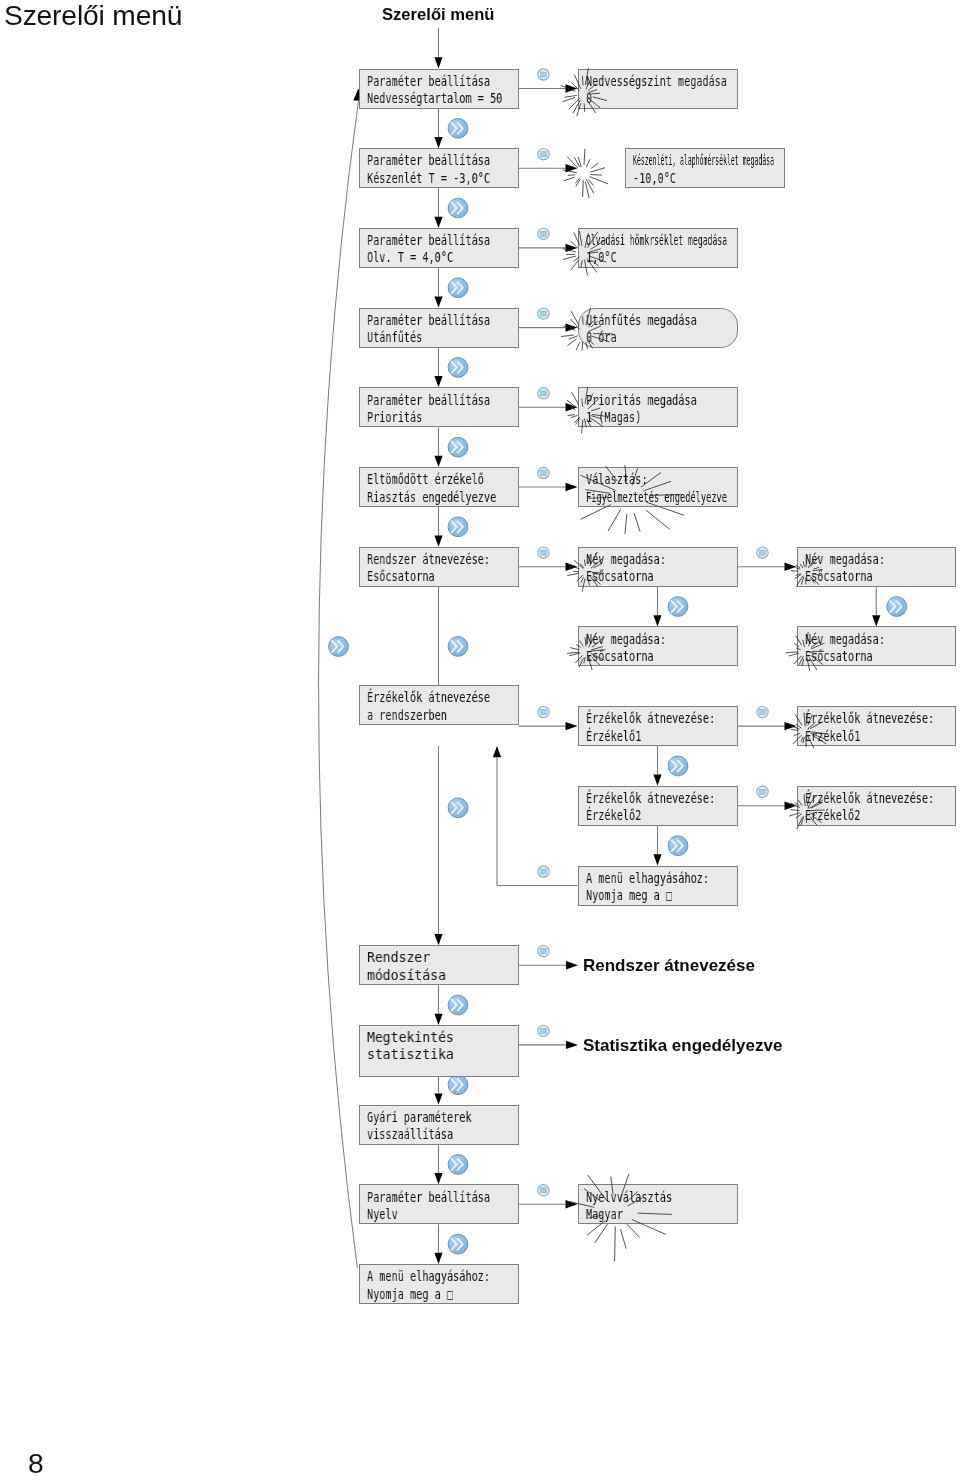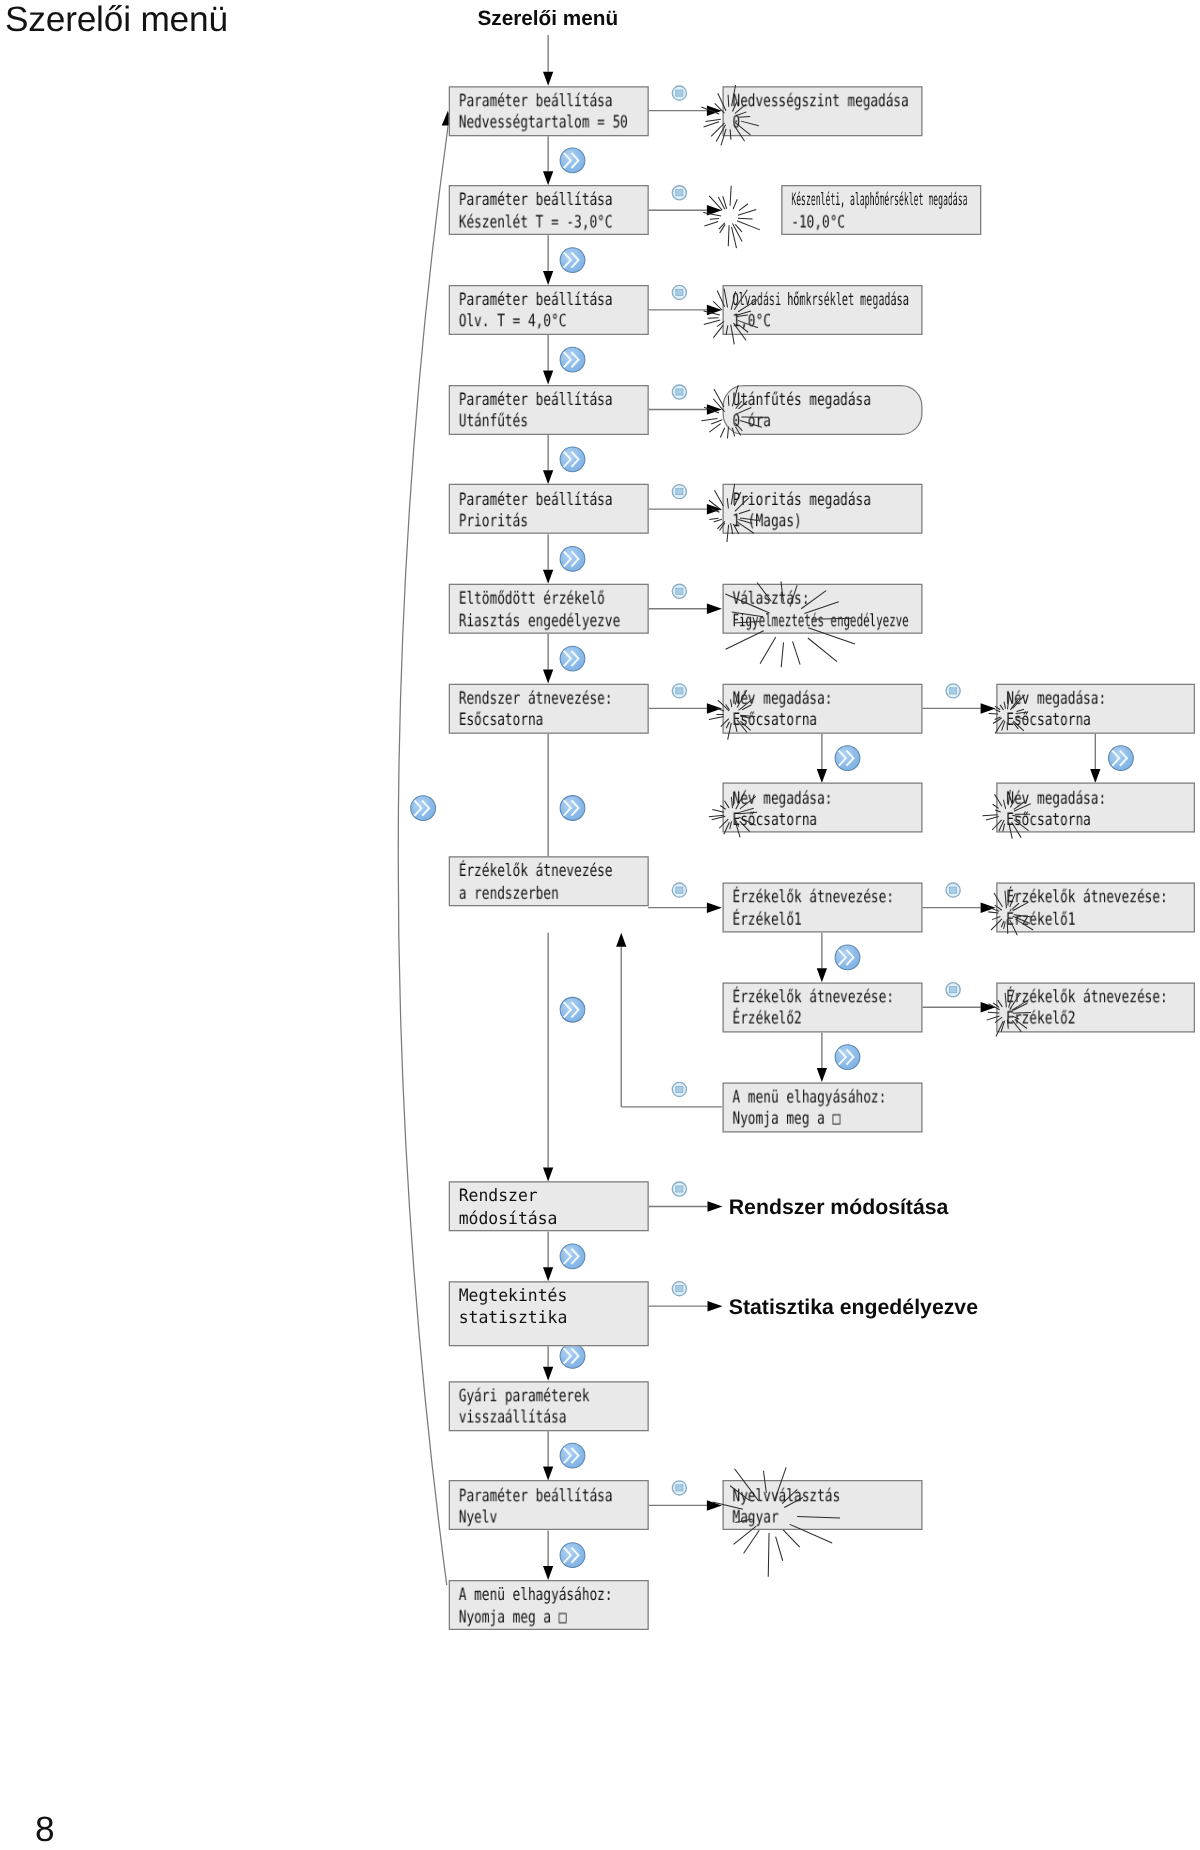--- a/index.html
+++ b/index.html
@@ -622,16 +622,16 @@
         <line x1="799.28" y1="805.97" x2="794.67" y2="802.39" stroke="#2a2a2a" stroke-width="0.82"></line>
         <line x1="801.86" y1="805.48" x2="798.21" y2="800.13" stroke="#2a2a2a" stroke-width="0.82"></line>
         <line x1="805.09" y1="805.86" x2="804.11" y2="794.27" stroke="#2a2a2a" stroke-width="0.82"></line>
         <line x1="806.91" y1="806.11" x2="811.20" y2="791.86" stroke="#2a2a2a" stroke-width="0.82"></line>
         <line x1="807.95" y1="807.14" x2="815.52" y2="795.84" stroke="#2a2a2a" stroke-width="0.82"></line>
         <line x1="809.34" y1="808.37" x2="823.00" y2="799.75" stroke="#2a2a2a" stroke-width="0.82"></line>
         <line x1="810.81" y1="808.14" x2="821.94" y2="802.55" stroke="#2a2a2a" stroke-width="0.82"></line>
       </g>
     </svg>
   <div id="sidelabels">
-      <div class="side" style="left: 582.5px; top: 955.5px;">Rendszer módosítása</div>
+      <div class="side" style="left: 582.5px; top: 955.5px;">Rendszer átnevezése</div>
       <div class="side" style="left: 582.5px; top: 1035.5px;">Statisztika engedélyezve</div>
     </div>
 </div>
 
 </body></html>

